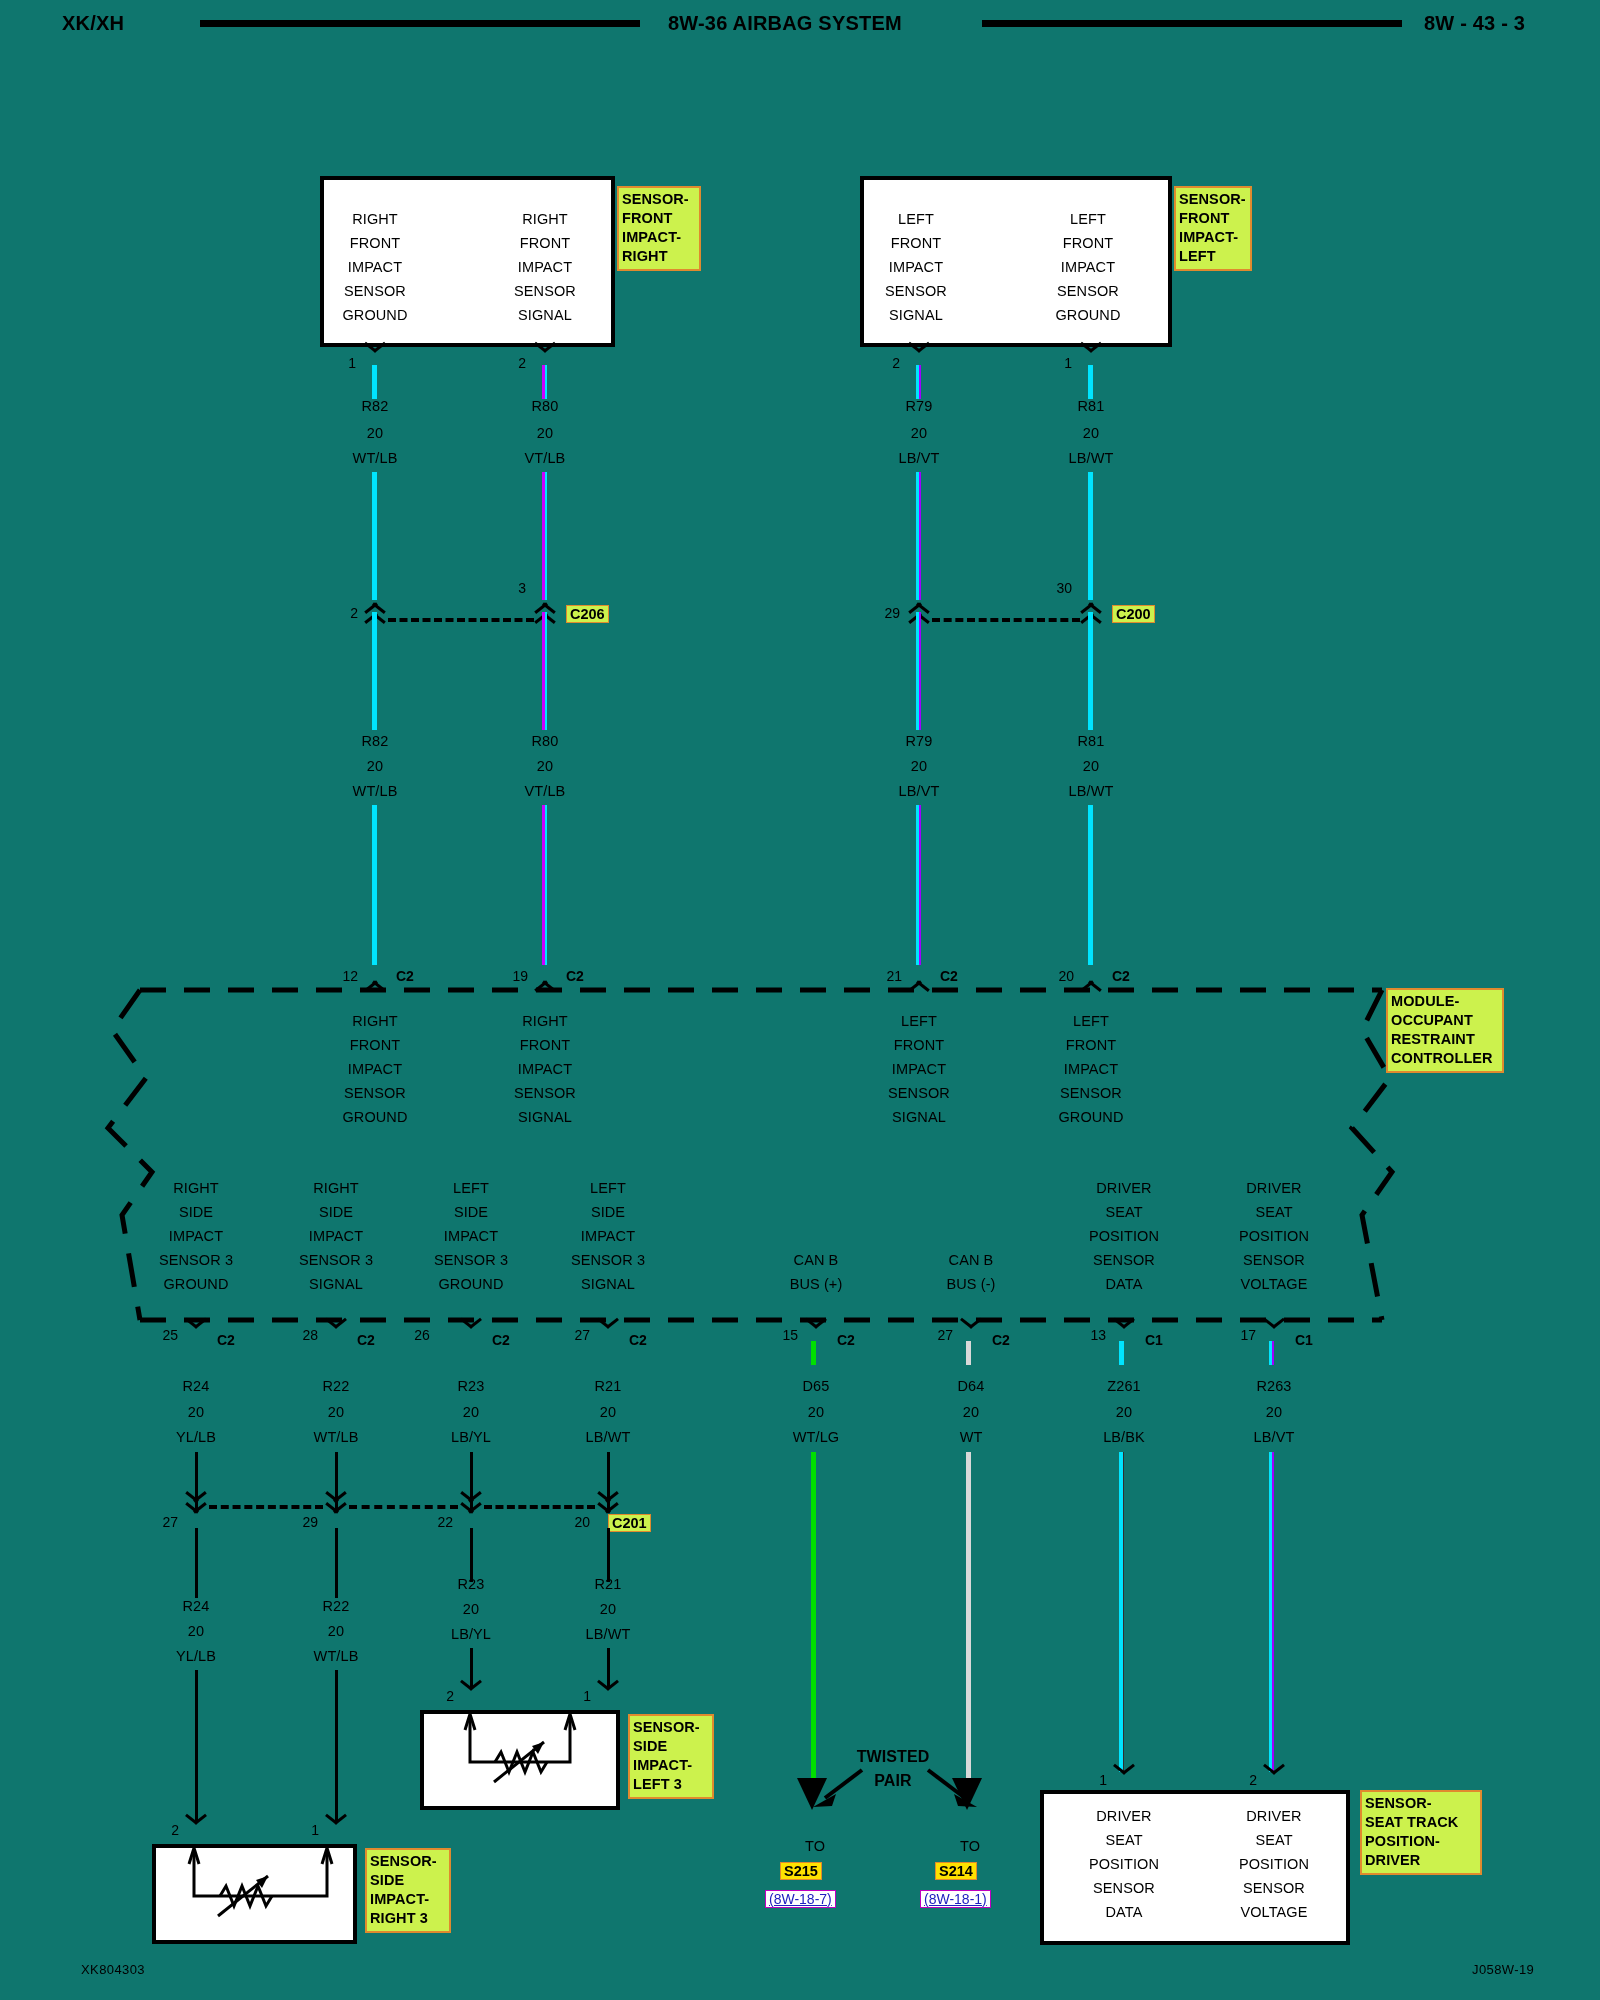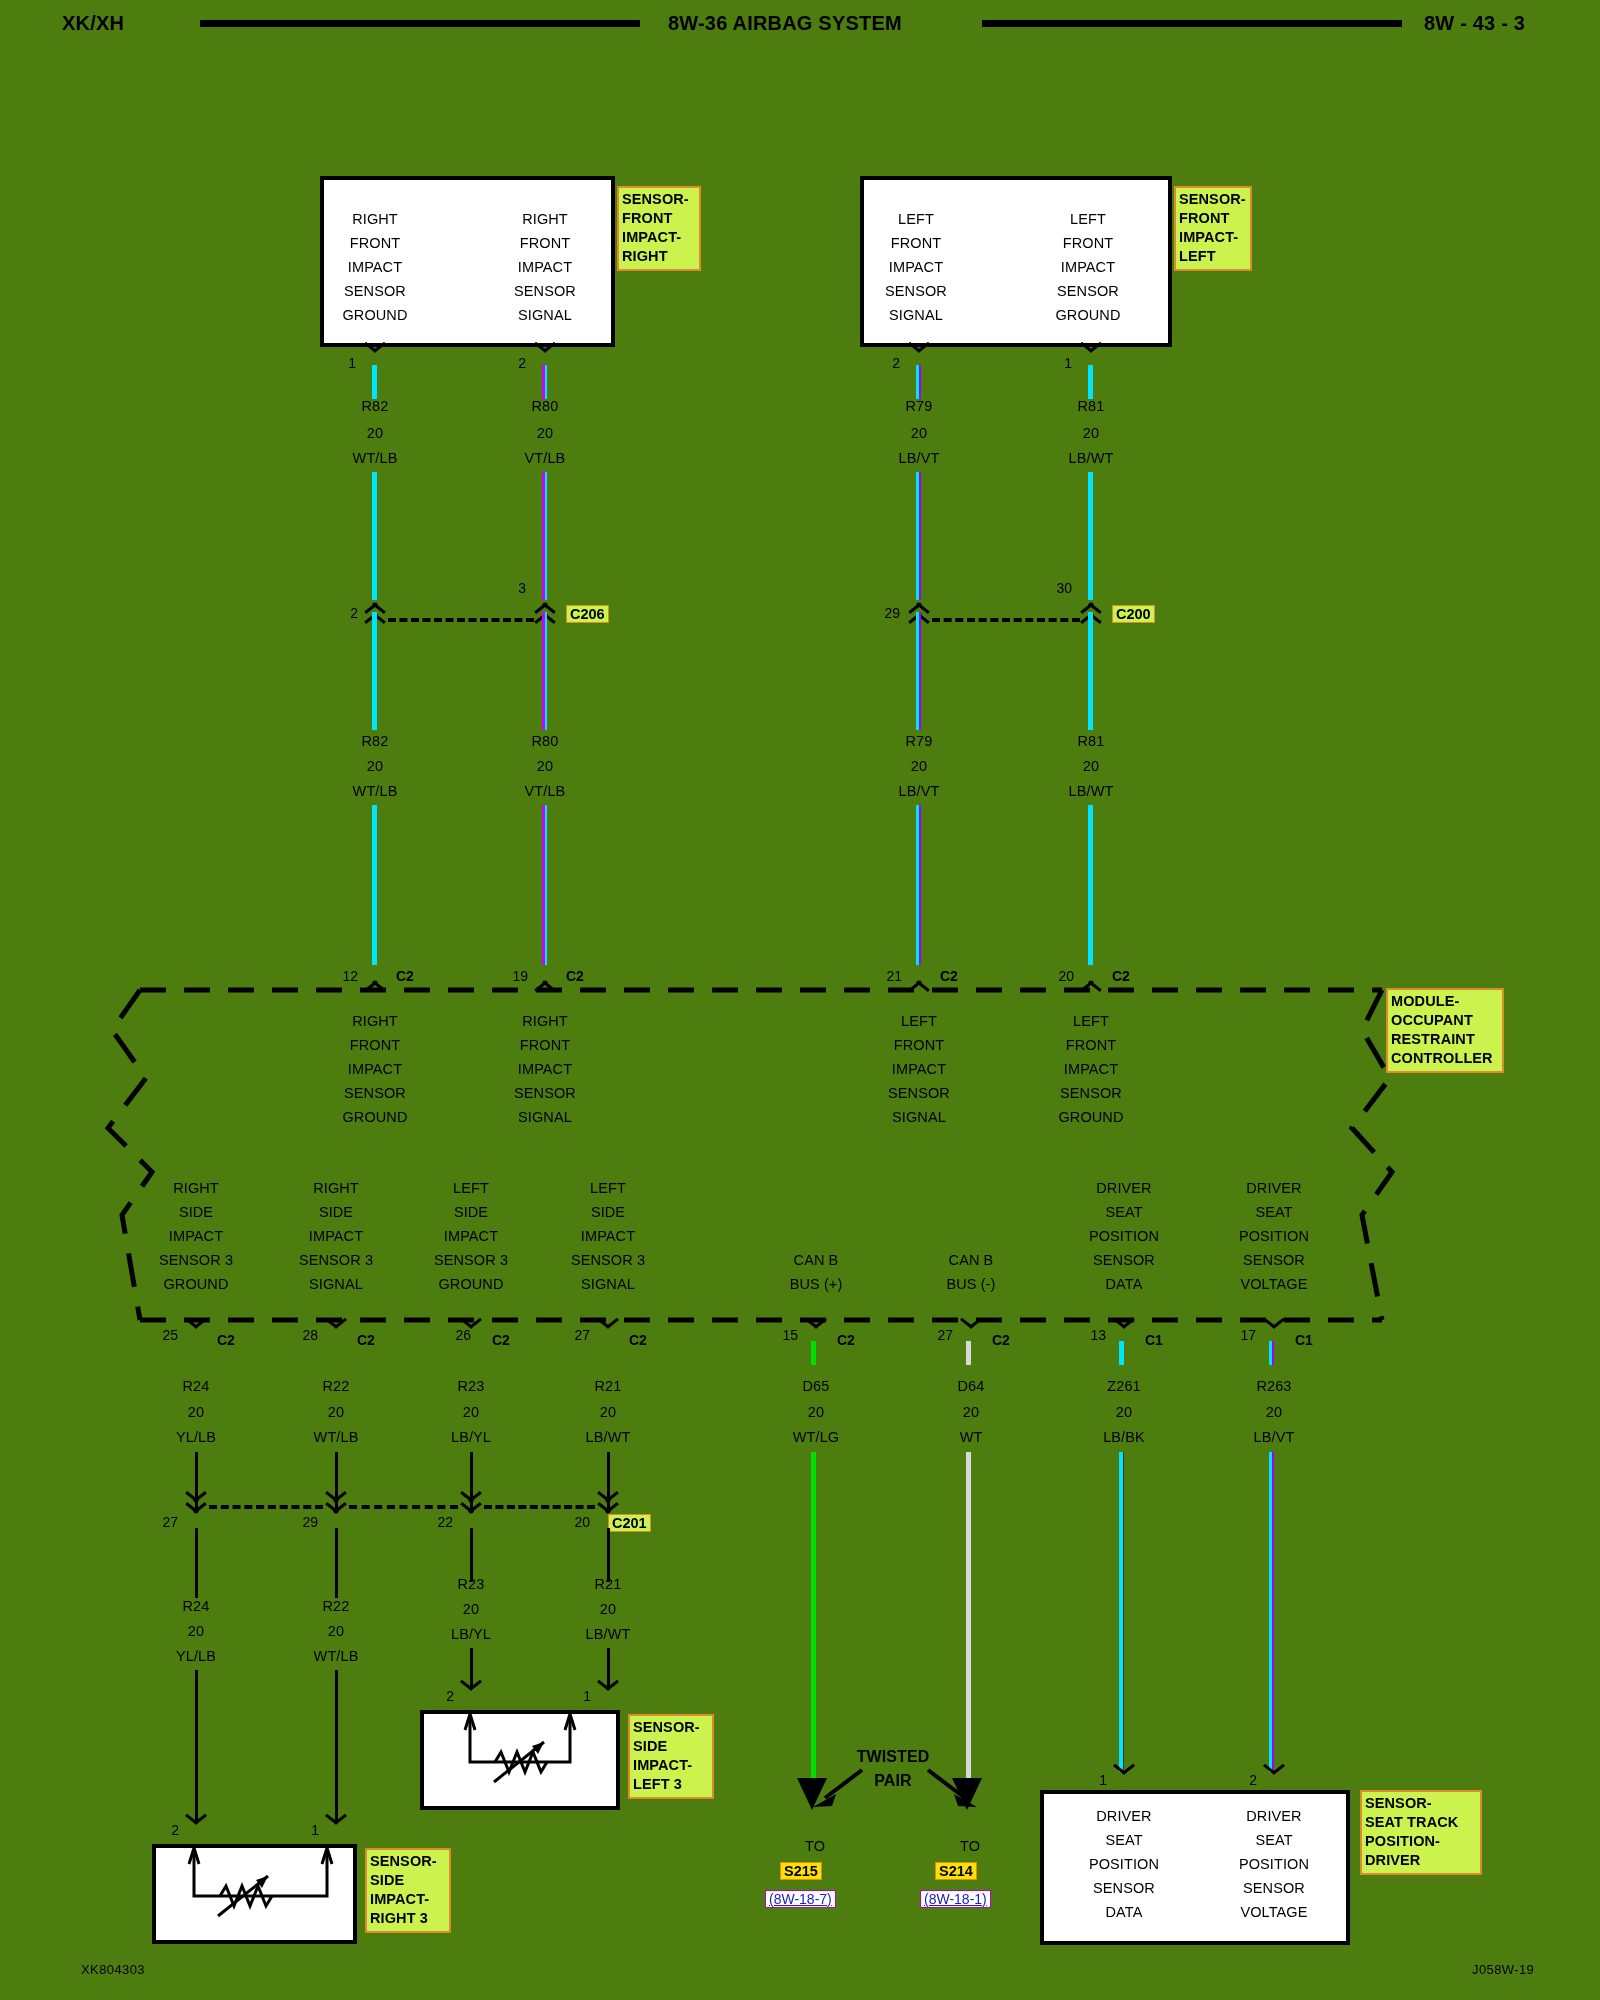--- a/index.html
+++ b/index.html
@@ -5,21 +5,21 @@
   * { box-sizing: border-box; }
   html, body {
     margin: 0; padding: 0;
     background: #ffffff;
     font-family: "Liberation Sans", sans-serif;
   }
   #page {
     position: relative;
     width: 1600px;
     height: 2000px;
-    background: #4d7c0f;
+    background: #0f766e;
     overflow: hidden;
   }
 
   
   .hdr-text {
     position: absolute;
     font-weight: bold;
     font-size: 20px;
     color: #000;
     white-space: nowrap;
@@ -417,21 +417,21 @@
 
   <div class="ypin" style="left:183px; top:1326px;"></div>
   <div class="pin-num" style="left:144px; top:1327px; width:34px;">25</div>
   <div class="conn-tag" style="left:217px; top:1332px;">C2</div>
 
   <div class="ypin" style="left:323px; top:1326px;"></div>
   <div class="pin-num" style="left:284px; top:1327px; width:34px;">28</div>
   <div class="conn-tag" style="left:357px; top:1332px;">C2</div>
 
   <div class="ypin" style="left:458px; top:1326px;"></div>
-  <div class="pin-num" style="left:437px; top:1327px; width:34px;">26</div>
+  <div class="pin-num" style="left:405px; top:1327px; width:34px;text-align:center;">26</div>
   <div class="conn-tag" style="left:492px; top:1332px;">C2</div>
 
   <div class="ypin" style="left:595px; top:1326px;"></div>
   <div class="pin-num" style="left:556px; top:1327px; width:34px;">27</div>
   <div class="conn-tag" style="left:629px; top:1332px;">C2</div>
 
   <div class="ypin" style="left:803px; top:1326px;"></div>
   <div class="pin-num" style="left:764px; top:1327px; width:34px;">15</div>
   <div class="conn-tag" style="left:837px; top:1332px;">C2</div>
 

